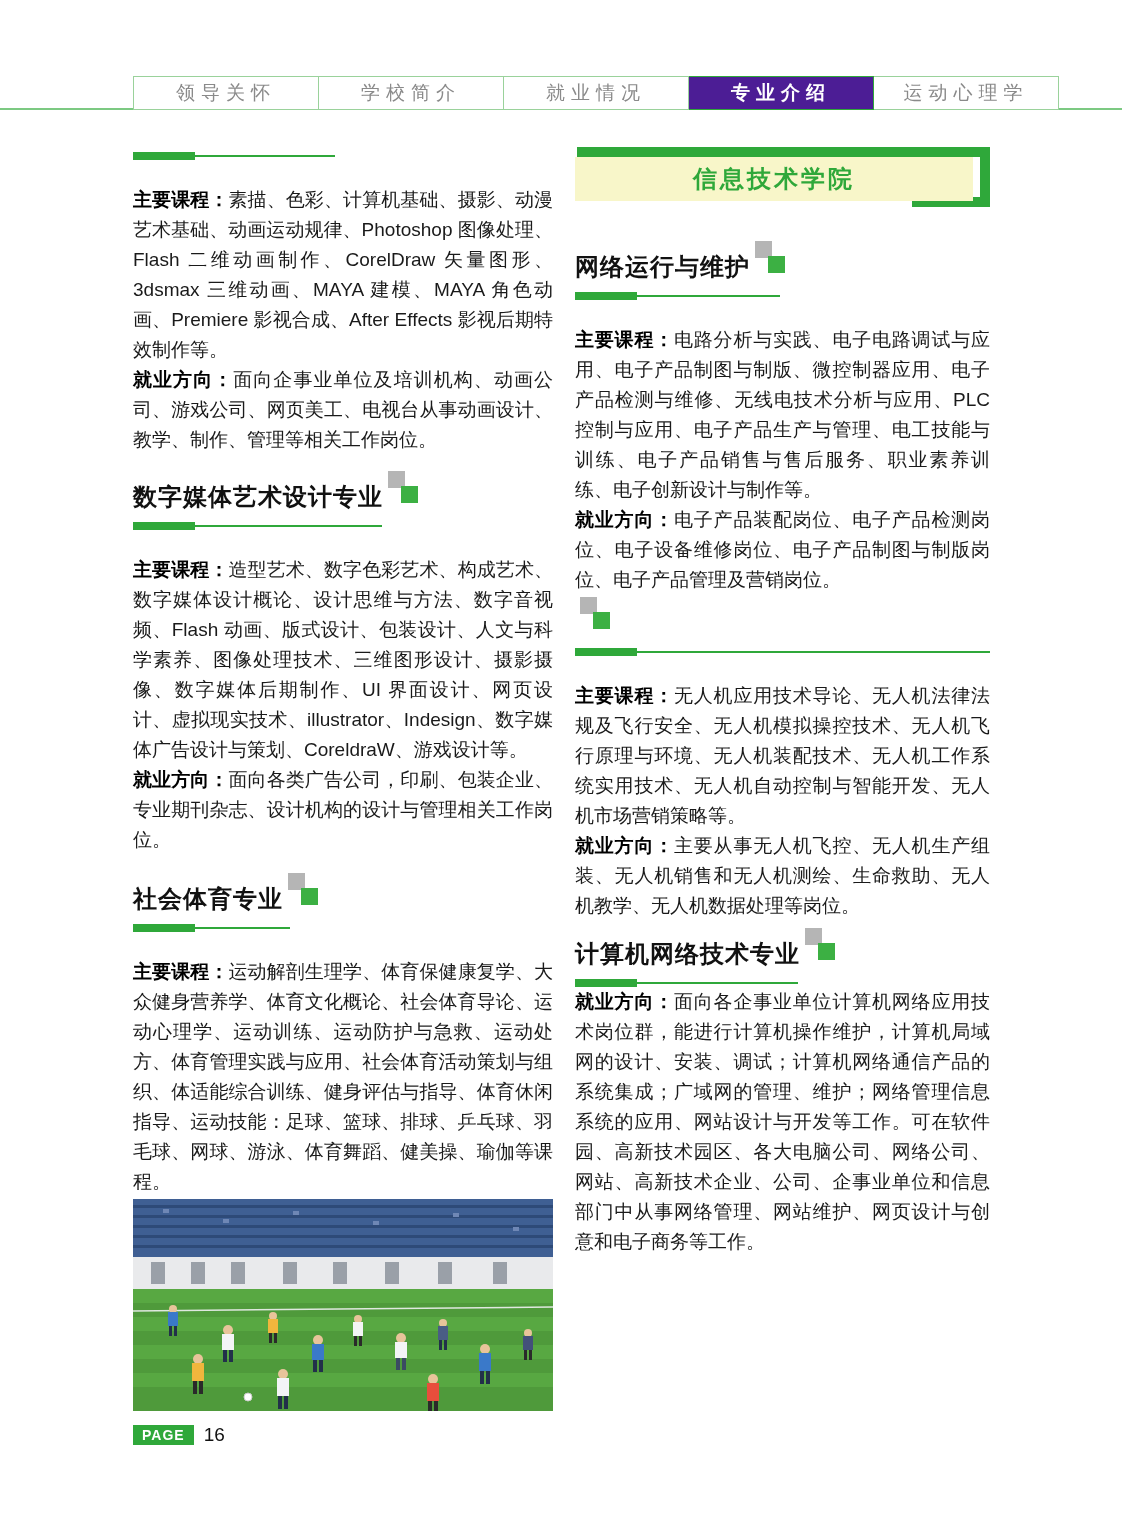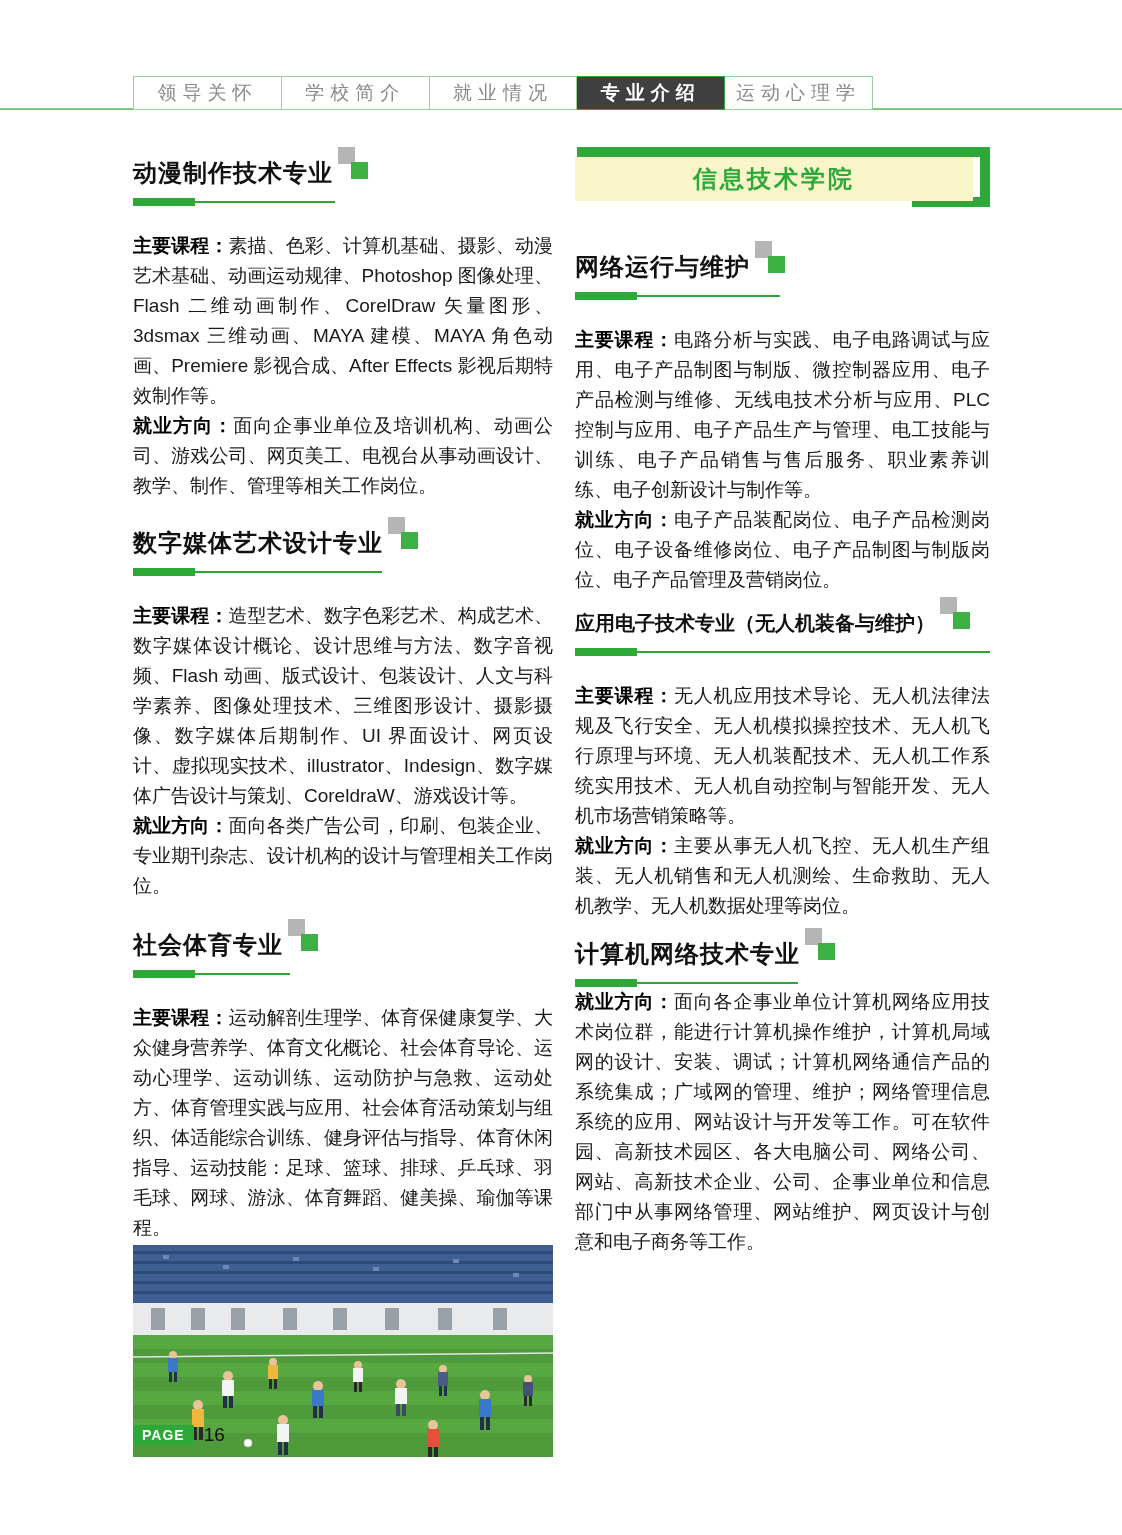--- a/index.html
+++ b/index.html
@@ -2,28 +2,28 @@
 <html><head>
 <meta charset="utf-8">
 <style>
   html,body{margin:0;padding:0;background:#ffffff;}
   body{
     width:1122px;height:1535px;position:relative;overflow:hidden;
     font-family:"Liberation Sans","DejaVu Sans",sans-serif;
     color:#1a1a1a;
   }
   
-  .nav-wrap{position:absolute;left:133px;top:76px;width:740px;display:flex;z-index:2;}
+  .nav-wrap{position:absolute;left:133px;top:76px;width:926px;display:flex;z-index:2;}
   .nav-tab{
     flex:1;height:34px;box-sizing:border-box;border:1px solid #9ad29b;border-left:none;
     display:flex;align-items:center;justify-content:center;
     font-size:19px;letter-spacing:6px;color:#8a8a8a;background:#fff;cursor:pointer;
   }
   .nav-tab:first-child{border-left:1px solid #9ad29b;}
-  .nav-tab.active{background:#404040;border-color:#2fa83a;color:#ffffff;font-weight:bold;}
+  .nav-tab.active{background:#4c1d95;border-color:#2fa83a;color:#ffffff;font-weight:bold;}
   .nav-rule{position:absolute;left:0;top:108px;width:1122px;height:2px;background:#7cc982;}
 
   
   .col-left{position:absolute;left:133px;top:145px;width:420px;}
   .col-right{position:absolute;left:575px;top:145px;width:415px;}
 
   
   .sec-head{position:relative;padding-top:12px;white-space:nowrap;}
   .sec-head h2{
     display:inline-block;margin:0;font-size:24px;font-weight:bold;color:#111;
@@ -77,23 +77,20 @@
   <div class="nav-tab">学校简介</div>
   <div class="nav-tab">就业情况</div>
   <div class="nav-tab active">专业介绍</div>
   <div class="nav-tab">运动心理学</div>
 </nav>
 <div class="nav-rule"></div>
 
 <div class="col-left">
 
   <section>
-    <div class="sec-head">
-      <h2>动漫制作技术专业</h2><span class="deco"><i class="sq-gray"></i><i class="sq-green"></i></span>
-    </div>
     <div class="underline" style="width:202px">
         <span class="thick"></span>
         <span class="thin"></span>
       </div>
     <p class="body first"><span class="lbl">主要课程：</span><span>素描、色彩、计算机基础、摄影、动漫艺术基础、动画运动规律、Photoshop 图像处理、Flash 二维动画制作、CorelDraw 矢量图形、3dsmax 三维动画、MAYA 建模、MAYA 角色动画、Premiere 影视合成、After Effects 影视后期特效制作等。</span></p>
     <p class="body"><span class="lbl">就业方向：</span><span>面向企事业单位及培训机构、动画公司、游戏公司、网页美工、电视台从事动画设计、教学、制作、管理等相关工作岗位。</span></p>
   </section>
 
   <section class="mt14">
     <div class="sec-head">
@@ -251,21 +248,21 @@
     <div class="underline" style="width:205px">
         <span class="thick"></span>
         <span class="thin"></span>
       </div>
     <p class="body first"><span class="lbl">主要课程：</span><span>电路分析与实践、电子电路调试与应用、电子产品制图与制版、微控制器应用、电子产品检测与维修、无线电技术分析与应用、PLC 控制与应用、电子产品生产与管理、电工技能与训练、电子产品销售与售后服务、职业素养训练、电子创新设计与制作等。</span></p>
     <p class="body"><span class="lbl">就业方向：</span><span>电子产品装配岗位、电子产品检测岗位、电子设备维修岗位、电子产品制图与制版岗位、电子产品管理及营销岗位。</span></p>
   </section>
 
   <section class="mt0">
     <div class="sec-head">
-      <h2 class="small">应用电子技术专业（无人机装备与维护）</h2><span class="deco"><i class="sq-gray"></i><i class="sq-green"></i></span>
+      <span class="deco"><i class="sq-gray"></i><i class="sq-green"></i></span>
     </div>
     <div class="underline" style="width:415px">
         <span class="thick"></span>
         <span class="thin"></span>
       </div>
     <p class="body first"><span class="lbl">主要课程：</span><span>无人机应用技术导论、无人机法律法规及飞行安全、无人机模拟操控技术、无人机飞行原理与环境、无人机装配技术、无人机工作系统实用技术、无人机自动控制与智能开发、无人机市场营销策略等。</span></p>
     <p class="body"><span class="lbl">就业方向：</span><span>主要从事无人机飞控、无人机生产组装、无人机销售和无人机测绘、生命救助、无人机教学、无人机数据处理等岗位。</span></p>
   </section>
 
   <section class="mt5">

